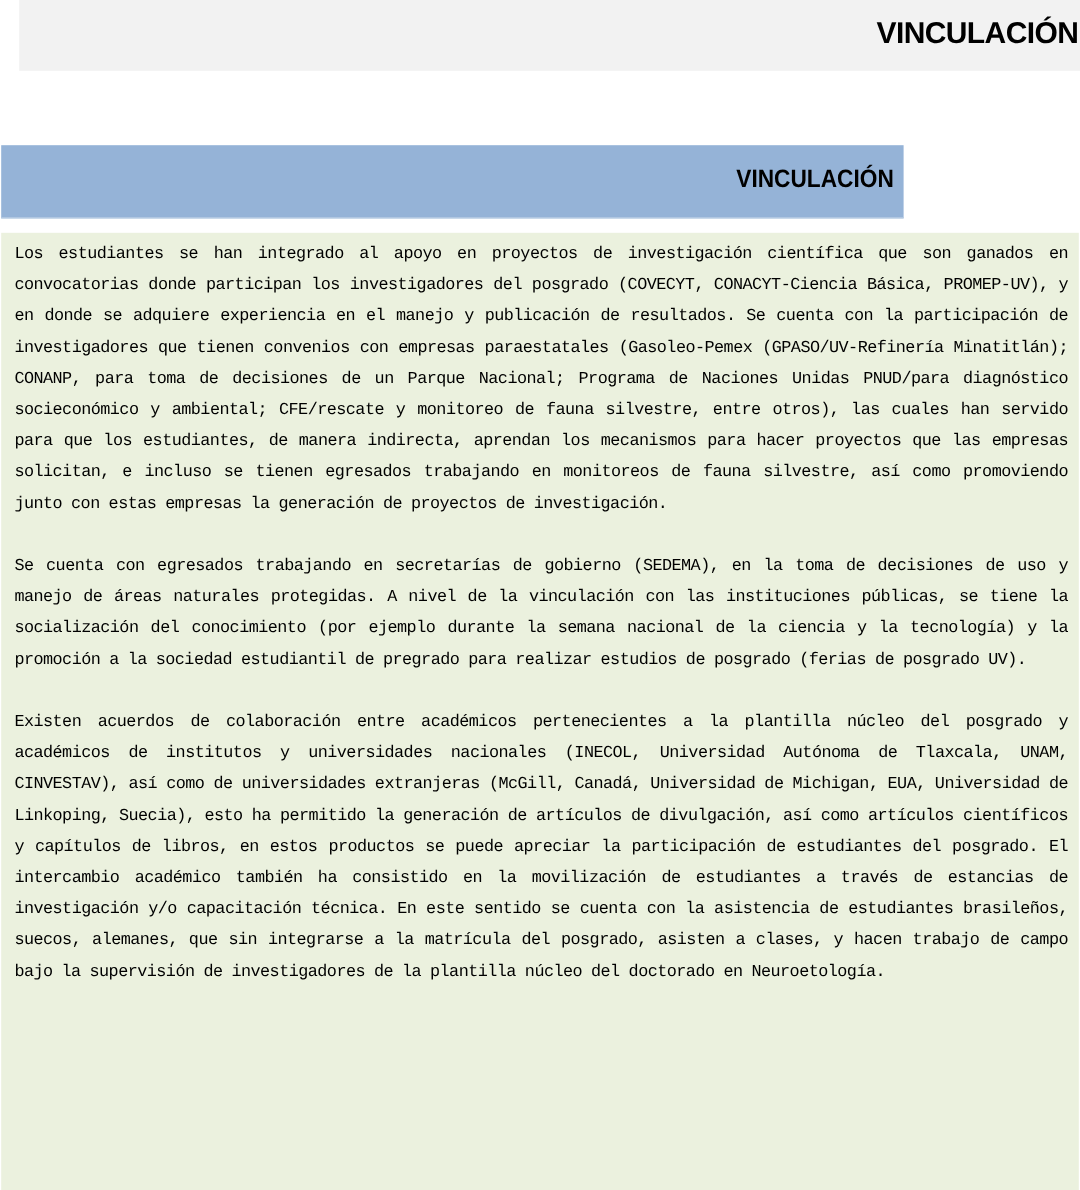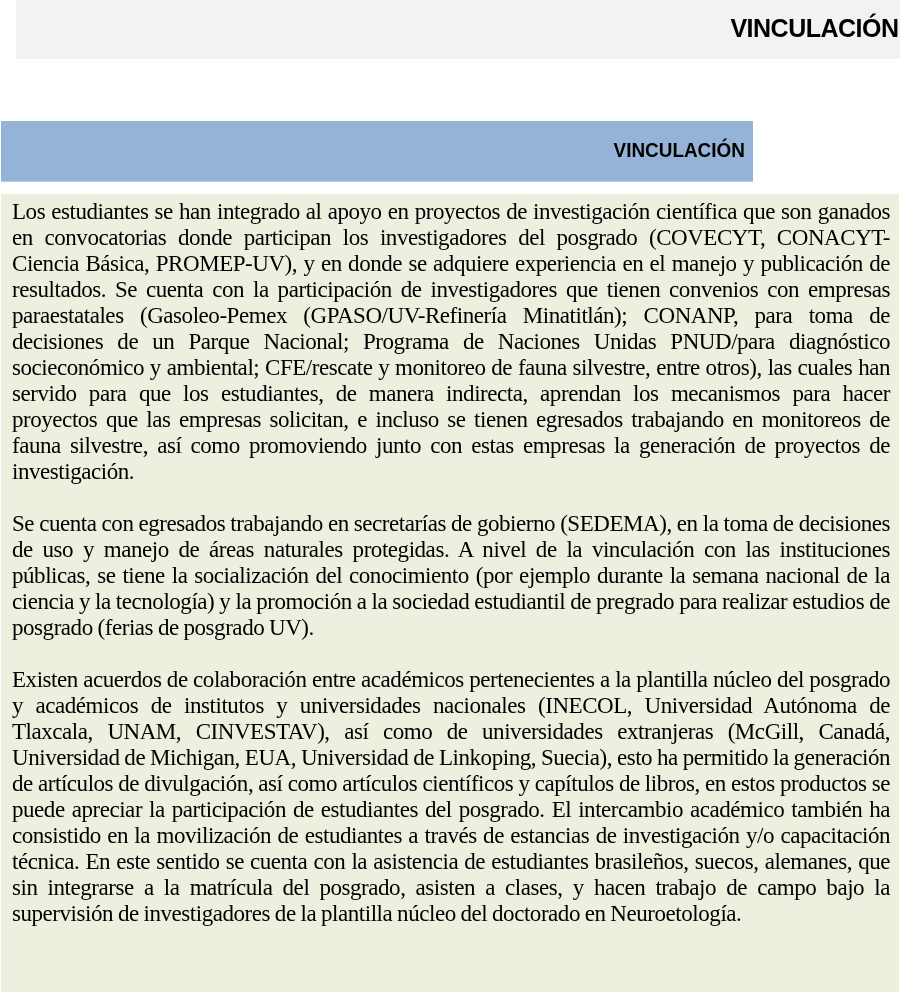--- a/index.html
+++ b/index.html
@@ -58,22 +58,22 @@
       left: 1px;
       top: 194px;
       width: 898px;
       height: 798px;
       background: #ebf1de;
       box-sizing: border-box;
       padding: 5px 9px 0 11px;
     }
     .content p {
       margin: 0 0 26px 0;
-      font-family: Liberation Serif, serif;
-      font-size: 23px;
+      font-family: Liberation Mono, monospace;
+      font-size: 14px;
       line-height: 26px;
       color: #000000;
       text-align: justify;
       letter-spacing: -0.45px;
       word-spacing: -0.5px;
     }
   </style>
 </head>
 <body>
 

